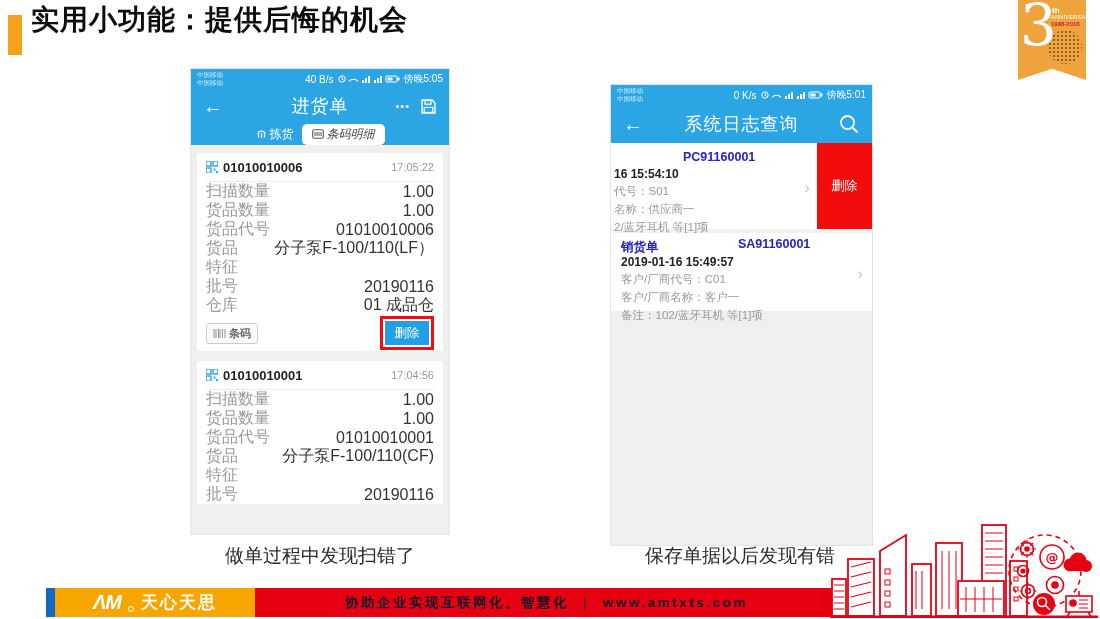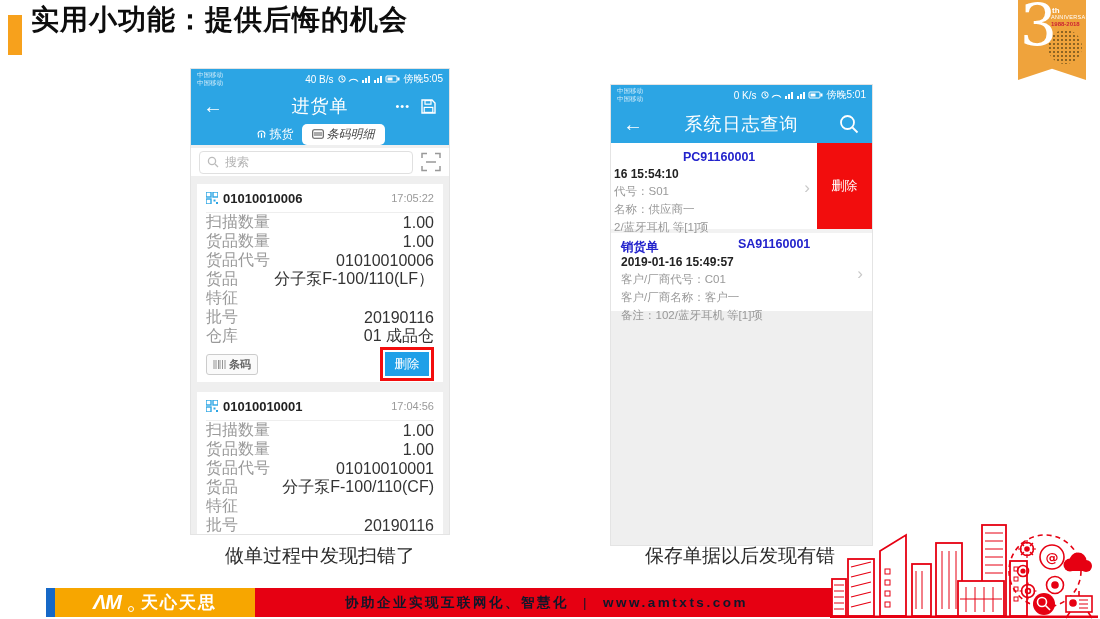--- a/index.html
+++ b/index.html
@@ -150,33 +150,20 @@
       </span>
       <span class="tab active">
         <svg width="12" height="10" viewBox="0 0 12 10">
           <rect x="0.7" y="0.7" width="10.6" height="8.6" rx="1.5" fill="none" stroke="#555" stroke-width="1.1"></rect>
           <path d="M3 3v4M5 3v4M7 3v4M9 3v4" stroke="#555" stroke-width="1"></path>
         </svg>
         <span>条码明细</span>
       </span>
     </div>
 
-    <div class="search-row">
-      <div class="search-box">
-        <svg width="12" height="12" viewBox="0 0 12 12">
-          <circle cx="5" cy="5" r="3.6" fill="none" stroke="#bbb" stroke-width="1.3"></circle>
-          <path d="M8 8l3 3" stroke="#bbb" stroke-width="1.3"></path>
-        </svg>
-        <span class="ph">搜索</span>
-      </div>
-      <svg width="20" height="20" viewBox="0 0 20 20">
-        <path d="M1 6V1.5h5M14 1.5h5V6M19 14v4.5h-5M6 18.5H1V14" fill="none" stroke="#999" stroke-width="1.5"></path>
-        <path d="M5 10h10" stroke="#999" stroke-width="1.5"></path>
-      </svg>
-    </div>
 
     <div class="card">
       <div class="card-head">
         <span class="code-wrap">
           <svg width="12" height="12" viewBox="0 0 12 12">
             <rect x="0" y="0" width="5" height="5" fill="none" stroke="#2CA5E4" stroke-width="1.4"></rect>
             <rect x="7" y="0" width="5" height="5" fill="none" stroke="#2CA5E4" stroke-width="1.4"></rect>
             <rect x="0" y="7" width="5" height="5" fill="none" stroke="#2CA5E4" stroke-width="1.4"></rect>
             <rect x="7.5" y="7.5" width="2" height="2" fill="#2CA5E4"></rect>
               <rect x="10" y="10" width="2" height="2" fill="#2CA5E4"></rect>

